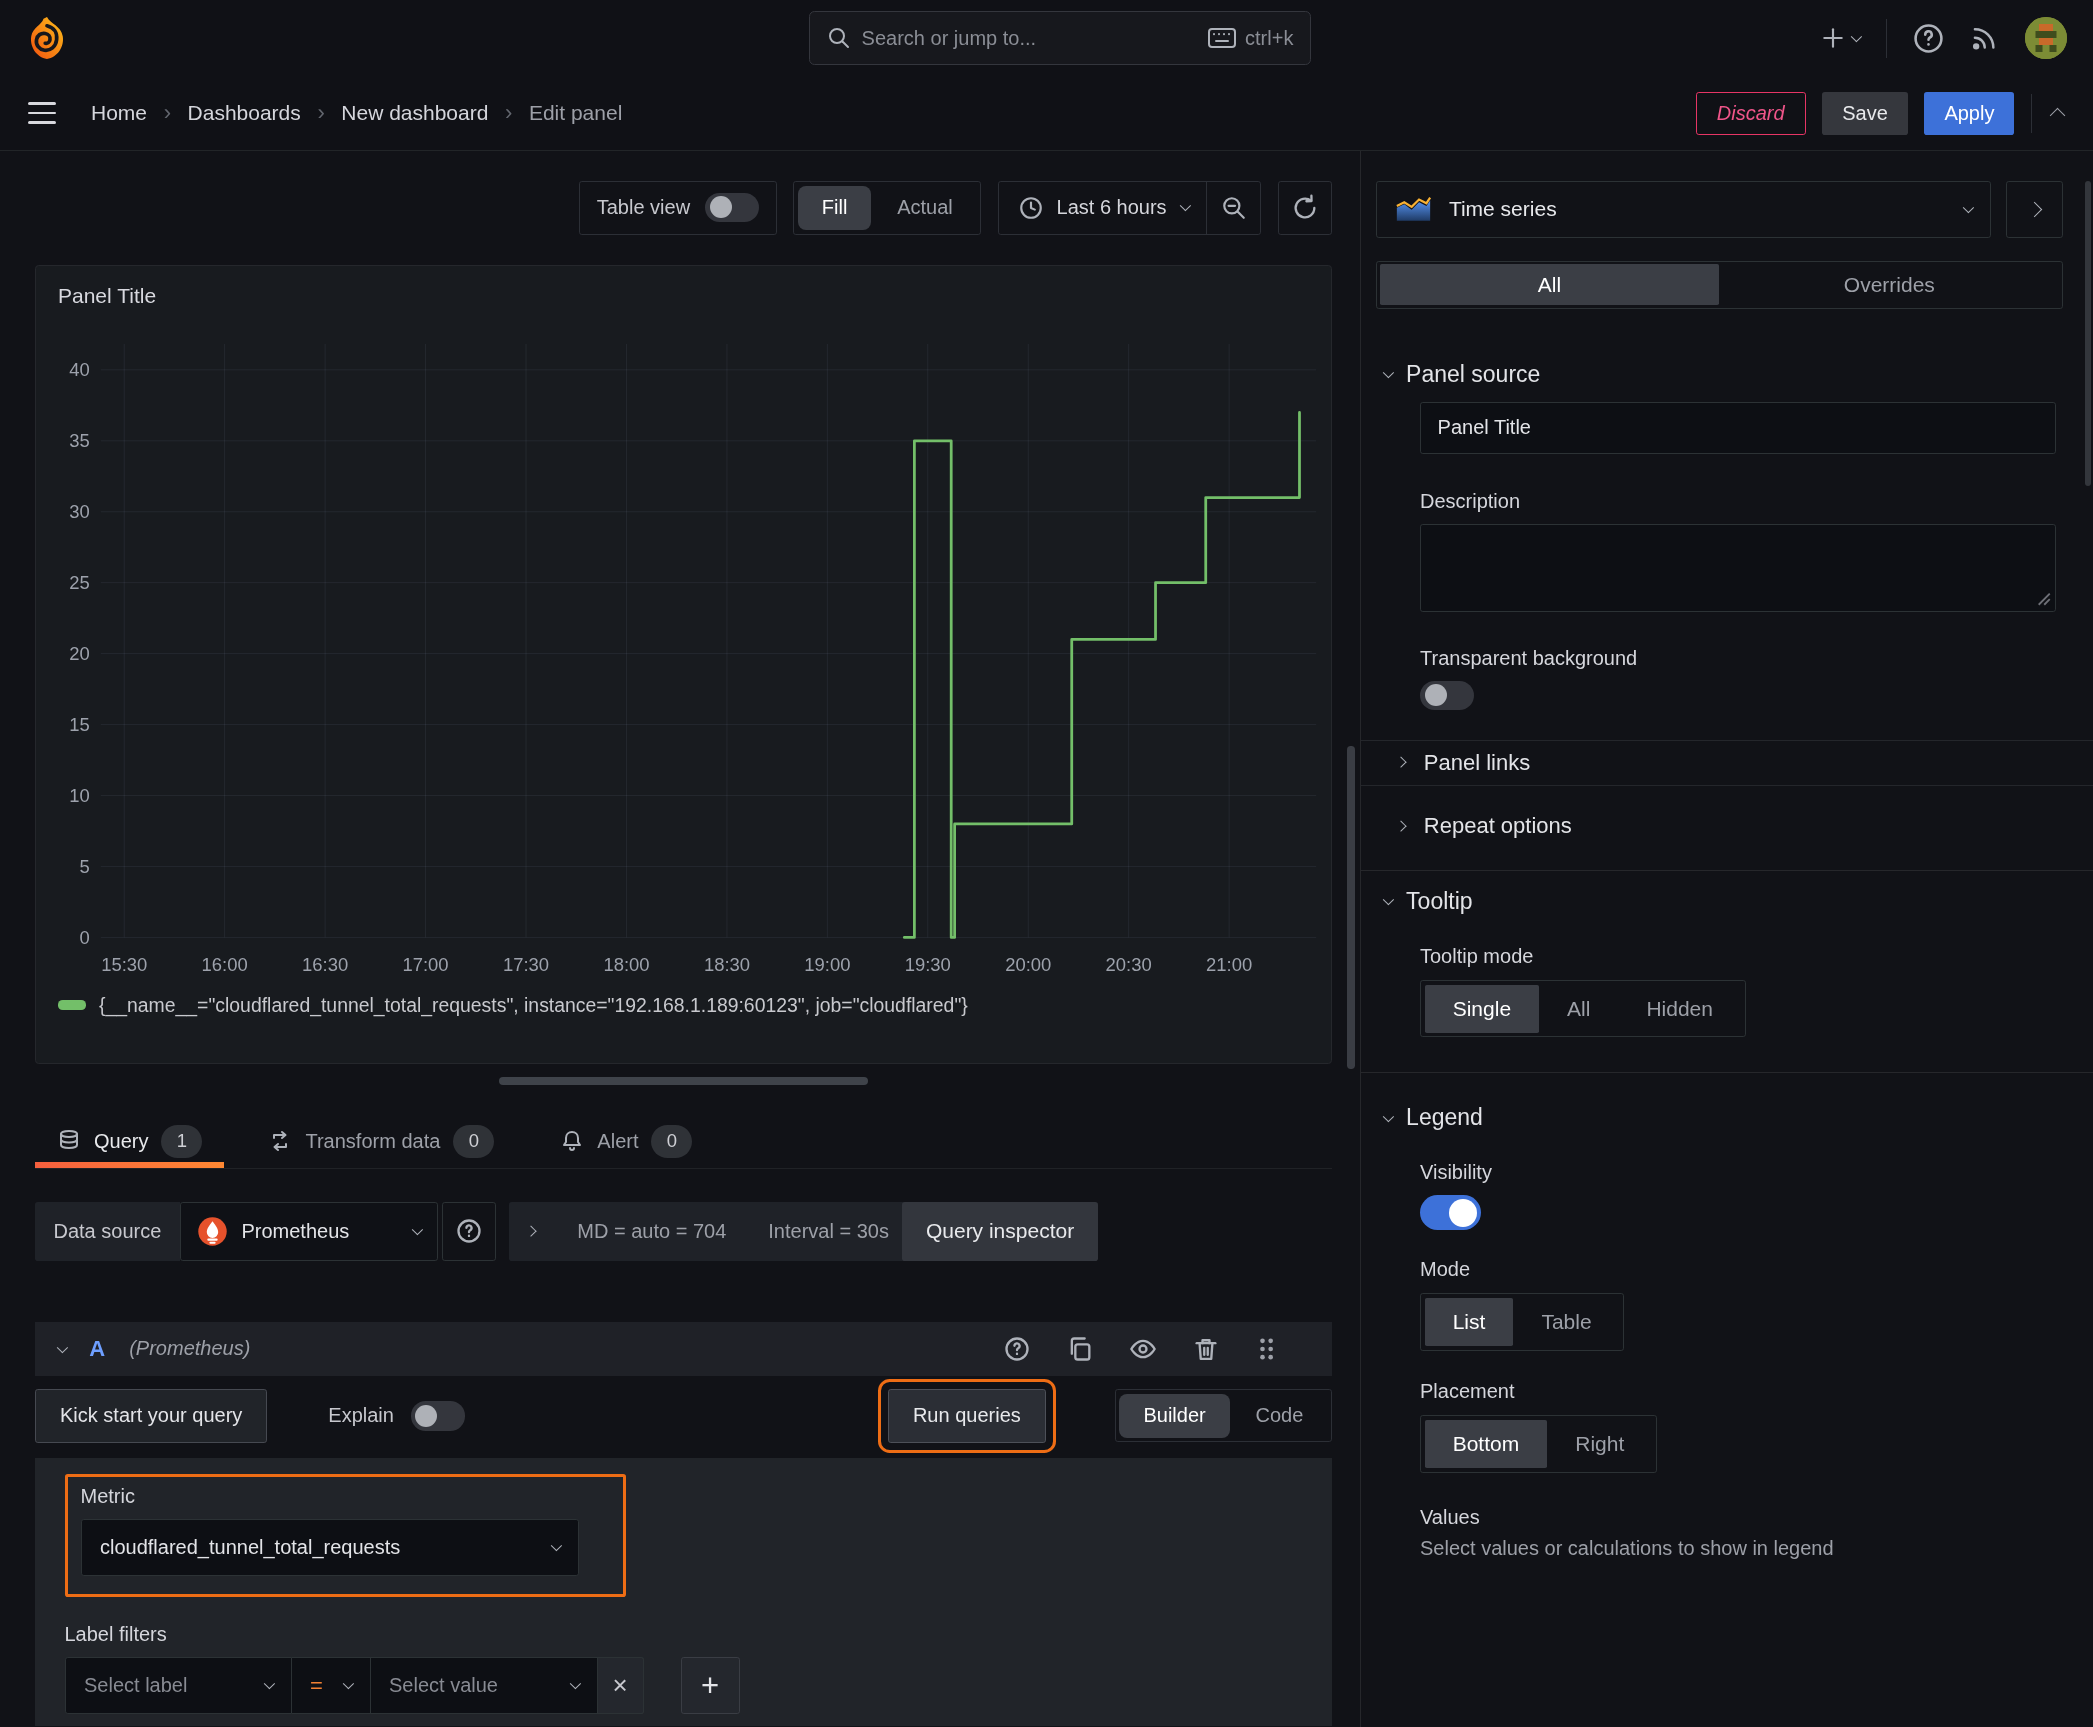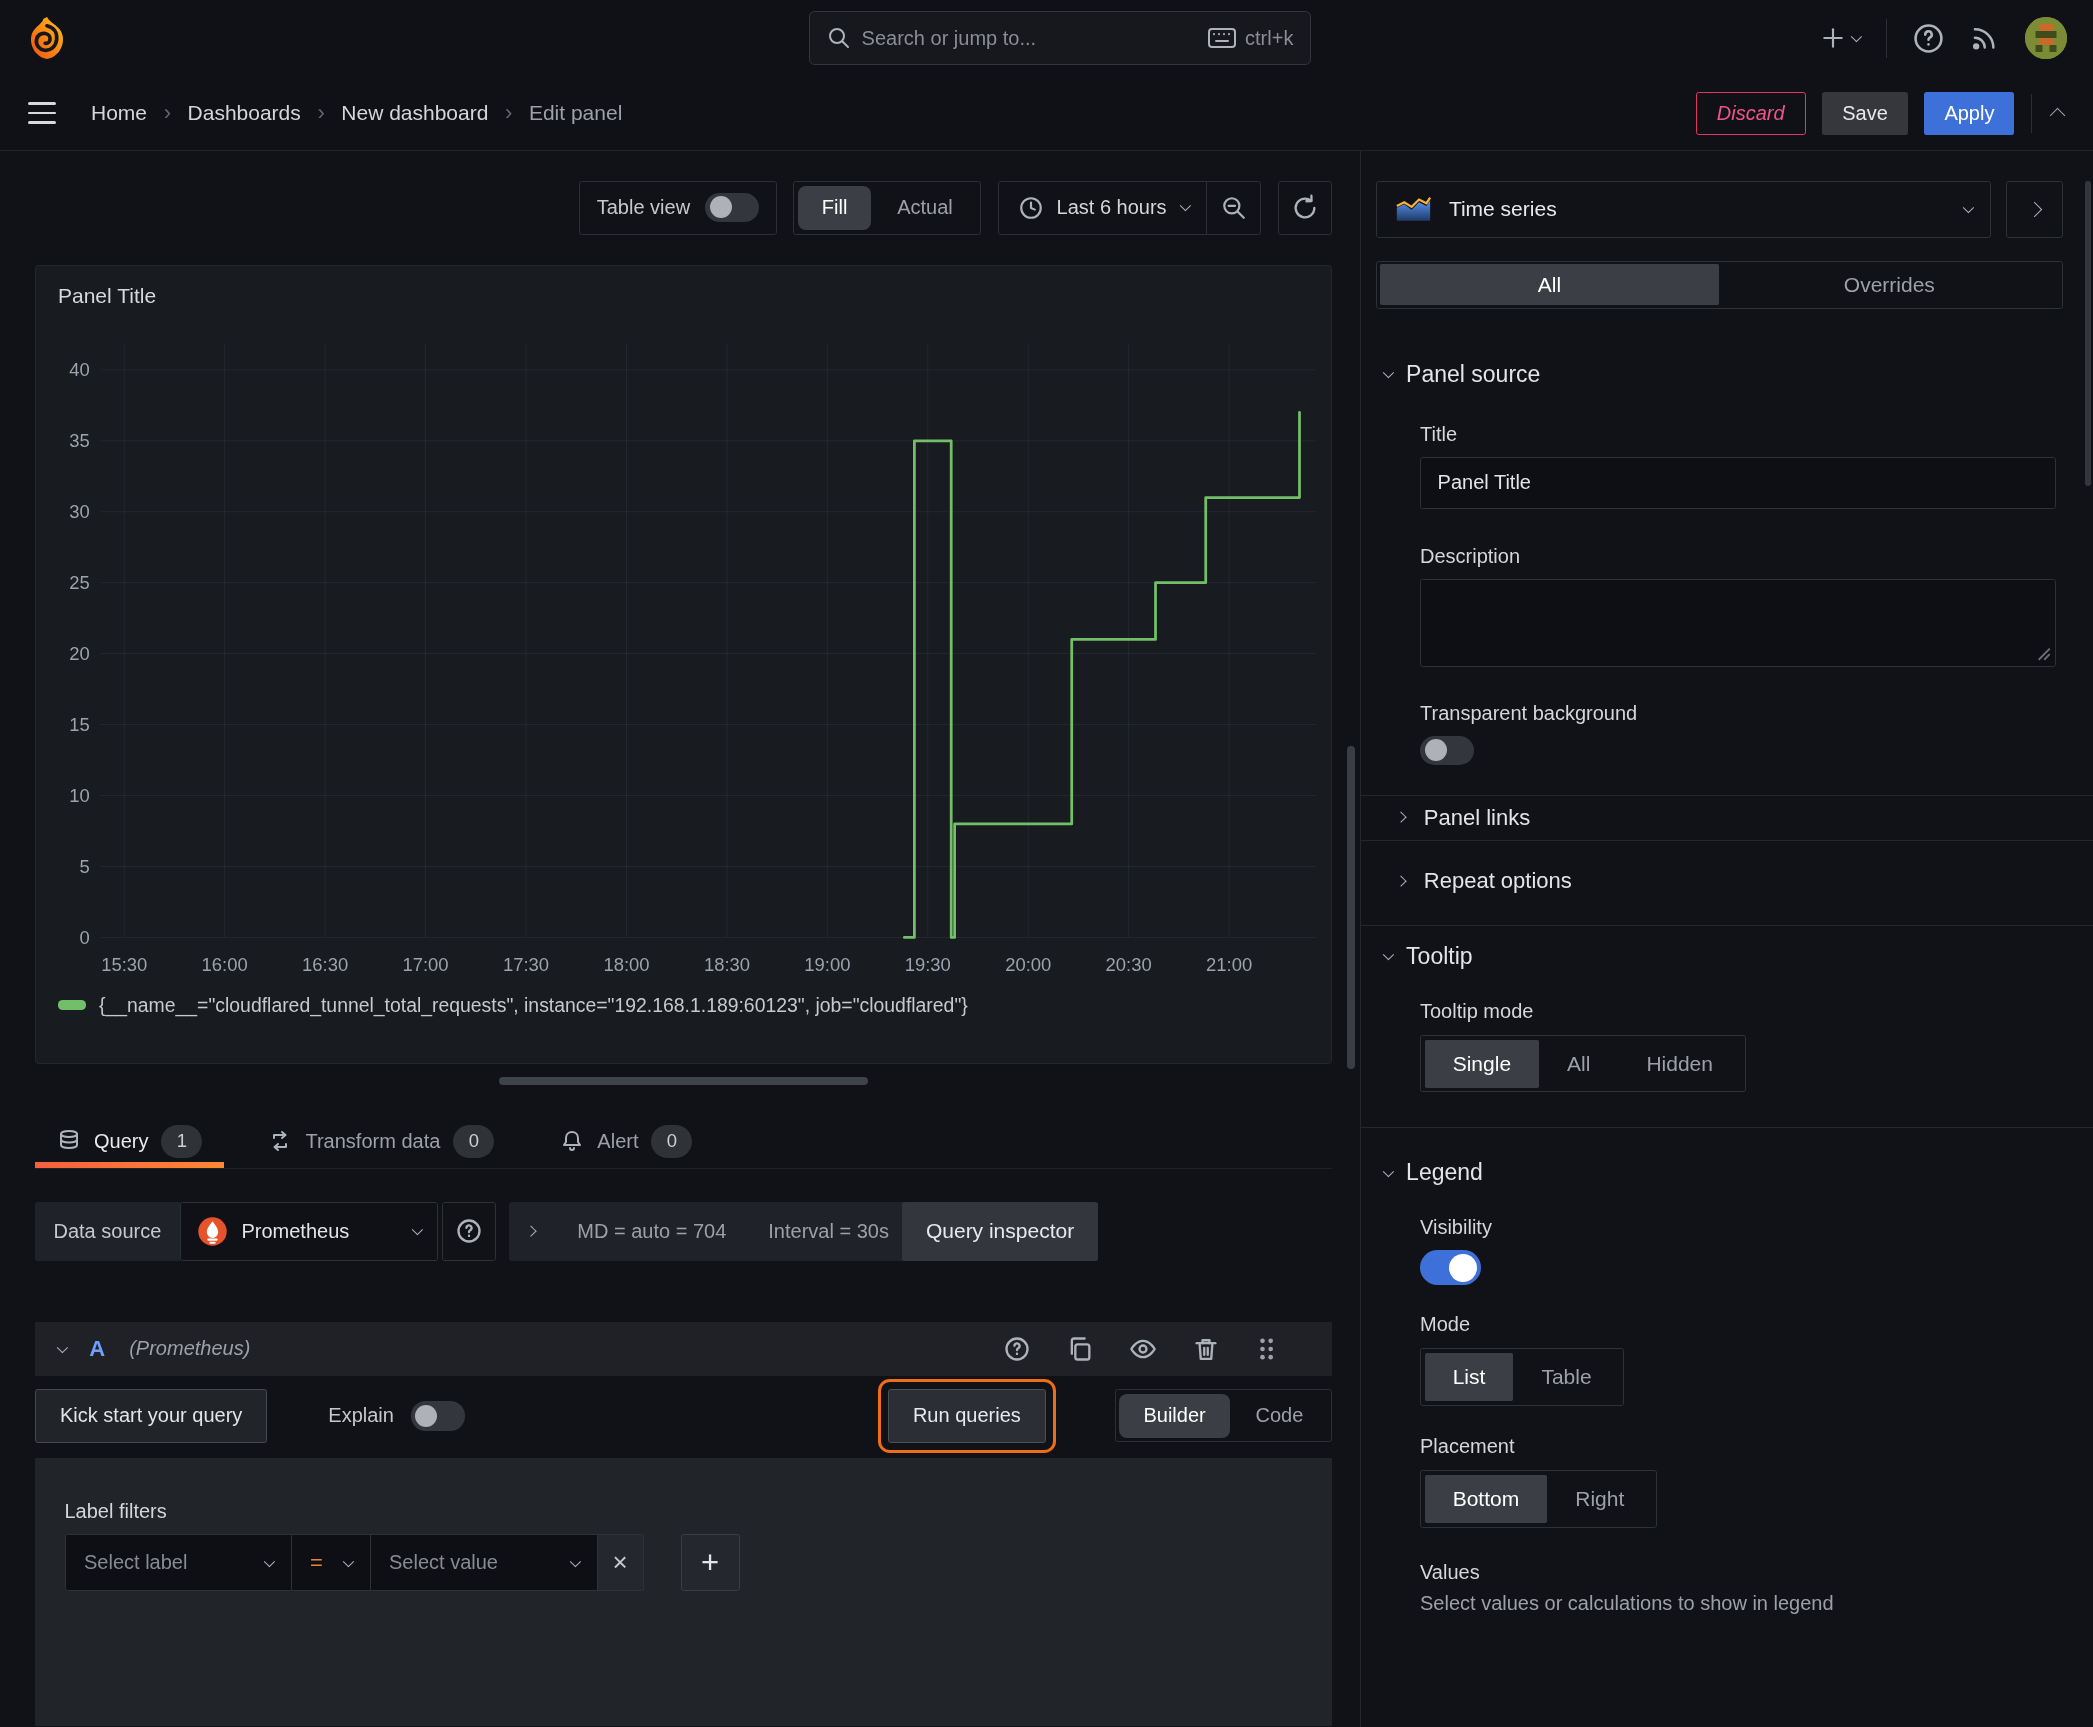--- a/index.html
+++ b/index.html
@@ -441,20 +441,27 @@
           <div class="runq-wrap hl-box">
             <button class="btn-run">Run queries</button>
           </div>
           <div class="tool-group seg-group mode-group">
             <div class="seg sel">Builder</div>
             <div class="seg">Code</div>
           </div>
         </div>
 
         <div class="q-body">
+          <div class="metric-block">
+            <div class="field-label">Metric</div>
+            <div class="select-box" style="width:498px">
+              <span class="val" style="flex:1">cloudflared_tunnel_total_requests</span>
+              <span class="chev down sm" style="color:#aeb2ba"></span>
+            </div>
+          </div>
           <div class="field-label" style="margin-top:26px">Label filters</div>
           <div class="filters-row">
             <div class="select-box" style="width:227px; border-radius:2.8px 0 0 2.8px;">
               <span class="ph2" style="flex:1">Select label</span>
               <span class="chev down sm" style="color:#aeb2ba"></span>
             </div>
             <div class="select-box" style="width:79px; border-radius:0; border-left:none;">
               <span class="op-eq" style="flex:1">=</span>
               <span class="chev down sm" style="color:#aeb2ba"></span>
             </div>
@@ -497,21 +504,20 @@
       <div class="filter-tabs">
         <div class="ftab sel">All</div>
         <div class="ftab">Overrides</div>
       </div>
 
       <div class="sec-header">
         <span class="chev down sm" style="color:#aeb2ba"></span>
         <span>Panel source</span>
       </div>
       <div class="sec-content">
-        <div class="opt-label">Title</div>
         <input class="text-input" value="Panel Title" style="">
         <div class="opt-label" style="margin-top:36px">Description</div>
         <div class="textarea">
           <svg class="resize-grip" width="16.6" height="16.6" viewBox="0 0 18 18">
               <g stroke="#6e7077" stroke-width="2">
                 <line x1="4" y1="16" x2="16" y2="4"></line>
                 <line x1="10" y1="16" x2="16" y2="10"></line>
               </g>
             </svg>
         </div>

